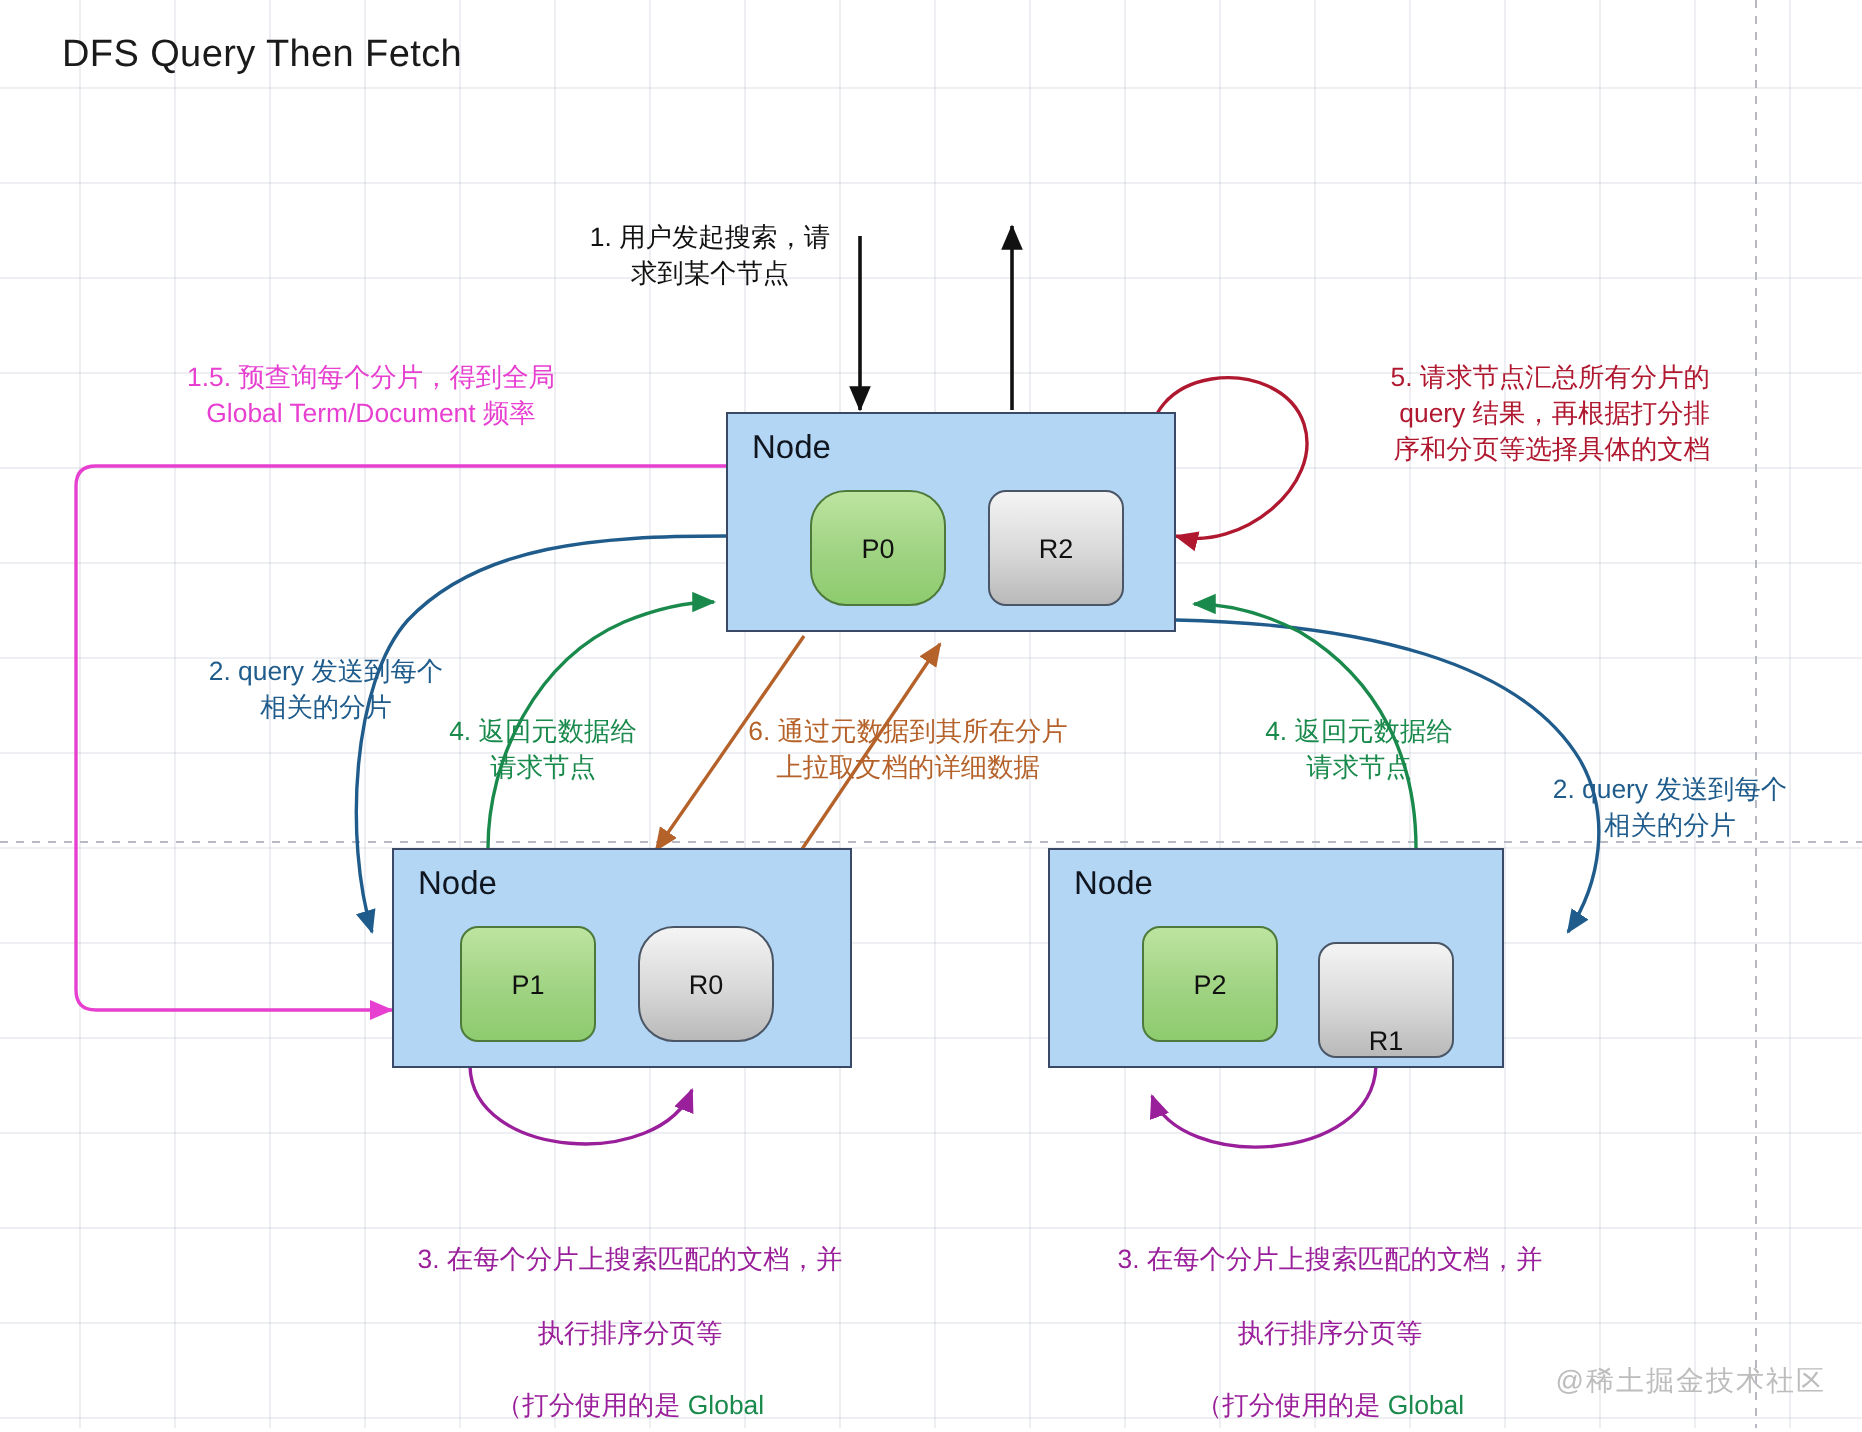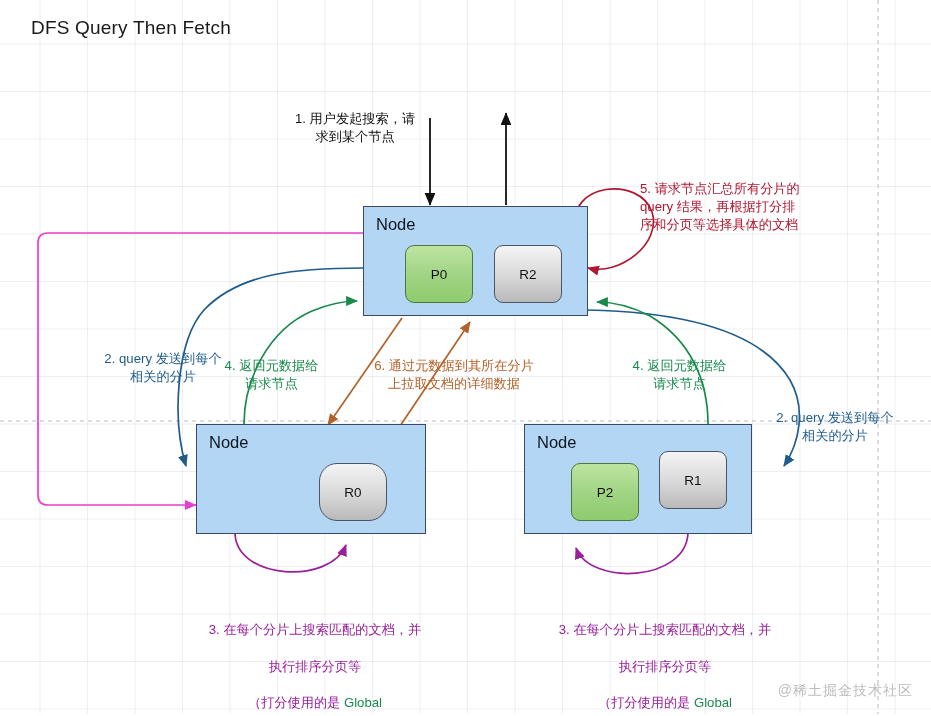--- a/index.html
+++ b/index.html
@@ -81,21 +81,21 @@
     right: 18px;
     bottom: 14px;
     font-size: 14px;
     color: #bdbdbd;
     letter-spacing: 1px;
     margin-top: 23px;
   }
   .c-black { color: #111111; margin-top: 24px; }
   .c-magenta { color: #e73fd0; }
   .c-crimson { color: #b01830; }
-  .c-blue { color: #1f5c8c; margin-top: 23px; }
+  .c-blue { color: #1f5c8c; }
   .c-green { color: #1a8a4c; }
   .c-orange { color: #b5622a; }
   .c-purple { color: #9a1f9a; }
   .inline-green { color: #1a8a4c; }
 </style>
 </head>
 <body>
 
 <div id="canvas">
 
@@ -149,51 +149,56 @@
 
     <path d="M396,432 L470,322" stroke="#b5622a" stroke-width="1.7" fill="none" marker-end="url(#ah-orange)"></path>
 
     <path d="M235,533 C236,580 330,585 346,545" stroke="#9a1f9a" stroke-width="1.7" fill="none" marker-end="url(#ah-purple)"></path>
 
     <path d="M688,533 C686,582 590,586 576,548" stroke="#9a1f9a" stroke-width="1.7" fill="none" marker-end="url(#ah-purple)"></path>
   </svg>
 
   <div class="node-box" id="node-top" style="left:363px; top:206px; width:225px; height:110px;">
     <div class="node-title">Node</div>
-    <div class="shard primary" style="left:41px; top:38px;">
+    <div class="shard primary" style="left:41px; top:38px;border-radius:18px;">
       <span>P0</span>
     </div>
     <div class="shard replica" style="left:130px; top:38px;">
       <span>R2</span>
     </div>
   </div>
 
   <div class="node-box" id="node-bl" style="left:196px; top:424px; width:230px; height:110px;">
     <div class="node-title">Node</div>
+    <div class="shard primary" style="left:33px; top:38px;">
+      <span>P1</span>
+    </div>
     <div class="shard replica" style="left:122px; top:38px;border-radius:18px;">
       <span>R0</span>
     </div>
   </div>
 
   <div class="node-box" id="node-br" style="left:524px; top:424px; width:228px; height:110px;">
     <div class="node-title">Node</div>
     <div class="shard primary" style="left:46px; top:38px;">
       <span>P2</span>
     </div>
-    <div class="shard replica" style="left:134px; top:26px;">
+    <div class="shard replica" style="left:134px; top:46px;align-items:flex-end;">
       <span>R1</span>
     </div>
   </div>
 
   <div class="lbl c-black" style="left:265px; top:86px; width:180px;">1. 用户发起搜索，请
 求到某个节点</div>
 
 
-
-  <div class="lbl c-crimson" style="left:640px; top:180px; width:215px; text-align:left;">5. 请求节点汇总所有分片的
+  <div class="lbl c-magenta" style="left:48px; top:180px; width:275px;">1.5. 预查询每个分片，得到全局
+Global Term/Document 频率</div>
+
+  <div class="lbl c-crimson" style="left:640px; top:180px; width:215px; text-align:right;">5. 请求节点汇总所有分片的
 query 结果，再根据打分排
 序和分页等选择具体的文档</div>
 
   <div class="lbl c-blue" style="left:78px; top:327px; width:170px;">2. query 发送到每个
 相关的分片</div>
 
   <div class="lbl c-green" style="left:199px; top:357px; width:145px;">4. 返回元数据给
 请求节点</div>
 
   <div class="lbl c-orange" style="left:349px; top:357px; width:210px;">6. 通过元数据到其所在分片

